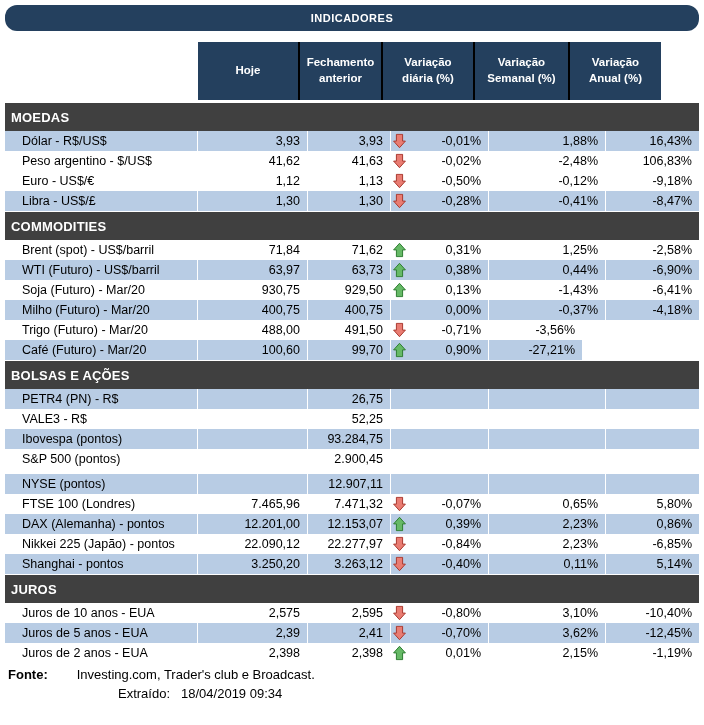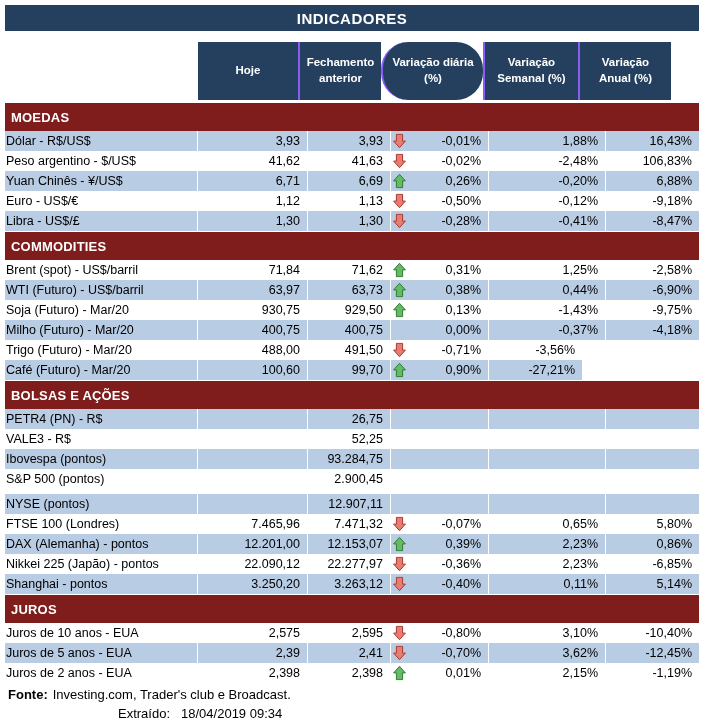--- a/index.html
+++ b/index.html
@@ -10,52 +10,53 @@
     background: #ffffff;
     font-family: "Liberation Sans", sans-serif;
     color: #000;
     overflow: hidden;
   }
   .title-bar {
     height: 26px;
     background: #24405e;
     color: #fff;
     font-weight: bold;
-    font-size: 15px;
+    font-size: 11px;
     display: flex; align-items: center; justify-content: center;
     letter-spacing: 0.5px;
+    border-radius: 12px;
   }
   .header-row {
     margin-top: 11px;
     display: flex;
     height: 58px;
   }
   .header-spacer { width: 193px; }
   .header-cell {
     background: #24405e;
     color: #fff;
     font-weight: bold;
     font-size: 11.5px;
     line-height: 1.35;
     display: flex; align-items: center; justify-content: center;
     text-align: center;
     padding: 0 6px;
-    border-left: 2px solid #8b5cf6;
+    border-left: 2px solid #000000;
   }
   .header-cell.first { border-left: none; }
   .w-hoje    { width: 100px; }
   .w-fech    { width: 83px;  }
-  .w-diaria  { width: 102px; border-radius: 27px;  }
+  .w-diaria  { width: 92px;  }
   .w-semanal { width: 95px; }
   .w-anual   { width: 93px;  }
 
   .section-bar {
     height: 28px;
     margin-top: 1px;
-    background: #7f1d1d;
+    background: #404040;
     color: #fff;
     font-weight: bold;
     font-size: 13px;
     display: flex; align-items: center;
     padding-left: 6px;
     letter-spacing: 0.2px;
   }
   .section-bar.first { margin-top: 3px; }
 
   .row {
@@ -64,36 +65,36 @@
     font-size: 12.5px;
   }
   .row.gap-above { margin-top: 5px; }
   .cell {
     display: flex; align-items: center;
     border-right: 1.5px solid #ffffff;
     background: transparent;
   }
   .row .cell:last-child { border-right: none; }
   .row.shaded .cell { background: #b8cce4; }
-  .c-label { width: 193px; padding-left: 1px; }
+  .c-label { width: 193px; padding-left: 17px; }
   .c-hoje { width: 110px; }
   .c-fech { width: 83px; }
   .c-diaria { width: 98px; position: relative; }
   .c-semanal { width: 117px; }
   .c-anual { width: 93px; }
   .c-num, .c-diaria { justify-content: flex-end; padding-right: 7px; }
   .arrow-slot {
     position: absolute;
     left: 2px; top: 50%;
     transform: translateY(-50%);
     width: 13px; height: 15px;
     display: flex; align-items: center; justify-content: center;
   }
   .footer { margin-top: 2px; font-size: 13px; }
-  .fonte-line { padding-left: 3px; height: 19px; display: flex; align-items: center; }
+  .fonte-line { padding-left: 3px; height: 19px; display: flex; align-items: center; gap: 24px; }
   .fonte-label { font-weight: bold; }
   .fonte-text { margin-left: 5px; }
   .extraido-line { padding-left: 113px; height: 18px; display: flex; align-items: center; }
   .extraido-val { margin-left: 11px; }
 </style>
 </head>
 <body>
 
 <div class="page">
 
@@ -133,35 +134,20 @@
           <span class="arrow-slot">
             <svg width="13" height="15" viewBox="0 0 13 15">
               <polygon points="3.4,0.8 9.6,0.8 9.6,7.6 12.4,7.6 6.5,14.2 0.6,7.6 3.4,7.6" fill="#e97c72" stroke="#a93a30" stroke-width="1" stroke-linejoin="round"></polygon>
             </svg>
           </span>
           <span class="diaria-val">-0,02%</span>
         </div>
     <div class="cell c-num c-semanal">-2,48%</div>
     <div class="cell c-num c-anual">106,83%</div>
   </div>
-      <div class="row shaded">
-    <div class="cell c-label">Yuan Chinês - ¥/US$</div>
-    <div class="cell c-num c-hoje">6,71</div>
-    <div class="cell c-num c-fech">6,69</div>
-    <div class="cell c-diaria">
-          <span class="arrow-slot">
-            <svg width="13" height="15" viewBox="0 0 13 15">
-              <polygon points="6.5,0.8 12.4,7.4 9.6,7.4 9.6,14.2 3.4,14.2 3.4,7.4 0.6,7.4" fill="#66b966" stroke="#2e7d32" stroke-width="1" stroke-linejoin="round"></polygon>
-            </svg>
-          </span>
-          <span class="diaria-val">0,26%</span>
-        </div>
-    <div class="cell c-num c-semanal">-0,20%</div>
-    <div class="cell c-num c-anual">6,88%</div>
-  </div>
       <div class="row">
     <div class="cell c-label">Euro - US$/€</div>
     <div class="cell c-num c-hoje">1,12</div>
     <div class="cell c-num c-fech">1,13</div>
     <div class="cell c-diaria">
           <span class="arrow-slot">
             <svg width="13" height="15" viewBox="0 0 13 15">
               <polygon points="3.4,0.8 9.6,0.8 9.6,7.6 12.4,7.6 6.5,14.2 0.6,7.6 3.4,7.6" fill="#e97c72" stroke="#a93a30" stroke-width="1" stroke-linejoin="round"></polygon>
             </svg>
           </span>
@@ -222,21 +208,21 @@
     <div class="cell c-num c-fech">929,50</div>
     <div class="cell c-diaria">
           <span class="arrow-slot">
             <svg width="13" height="15" viewBox="0 0 13 15">
               <polygon points="6.5,0.8 12.4,7.4 9.6,7.4 9.6,14.2 3.4,14.2 3.4,7.4 0.6,7.4" fill="#66b966" stroke="#2e7d32" stroke-width="1" stroke-linejoin="round"></polygon>
             </svg>
           </span>
           <span class="diaria-val">0,13%</span>
         </div>
     <div class="cell c-num c-semanal">-1,43%</div>
-    <div class="cell c-num c-anual">-9,75%</div>
+    <div class="cell c-num c-anual">-6,41%</div>
   </div>
       <div class="row shaded">
     <div class="cell c-label">Milho (Futuro) - Mar/20</div>
     <div class="cell c-num c-hoje">400,75</div>
     <div class="cell c-num c-fech">400,75</div>
     <div class="cell c-diaria">
           <span class="arrow-slot"></span>
           <span class="diaria-val">0,00%</span>
         </div>
     <div class="cell c-num c-semanal">-0,37%</div>
@@ -359,21 +345,21 @@
       <div class="row">
     <div class="cell c-label">Nikkei 225 (Japão) - pontos</div>
     <div class="cell c-num c-hoje">22.090,12</div>
     <div class="cell c-num c-fech">22.277,97</div>
     <div class="cell c-diaria">
           <span class="arrow-slot">
             <svg width="13" height="15" viewBox="0 0 13 15">
               <polygon points="3.4,0.8 9.6,0.8 9.6,7.6 12.4,7.6 6.5,14.2 0.6,7.6 3.4,7.6" fill="#e97c72" stroke="#a93a30" stroke-width="1" stroke-linejoin="round"></polygon>
             </svg>
           </span>
-          <span class="diaria-val">-0,36%</span>
+          <span class="diaria-val">-0,84%</span>
         </div>
     <div class="cell c-num c-semanal">2,23%</div>
     <div class="cell c-num c-anual">-6,85%</div>
   </div>
       <div class="row shaded">
     <div class="cell c-label">Shanghai - pontos</div>
     <div class="cell c-num c-hoje">3.250,20</div>
     <div class="cell c-num c-fech">3.263,12</div>
     <div class="cell c-diaria">
           <span class="arrow-slot">

